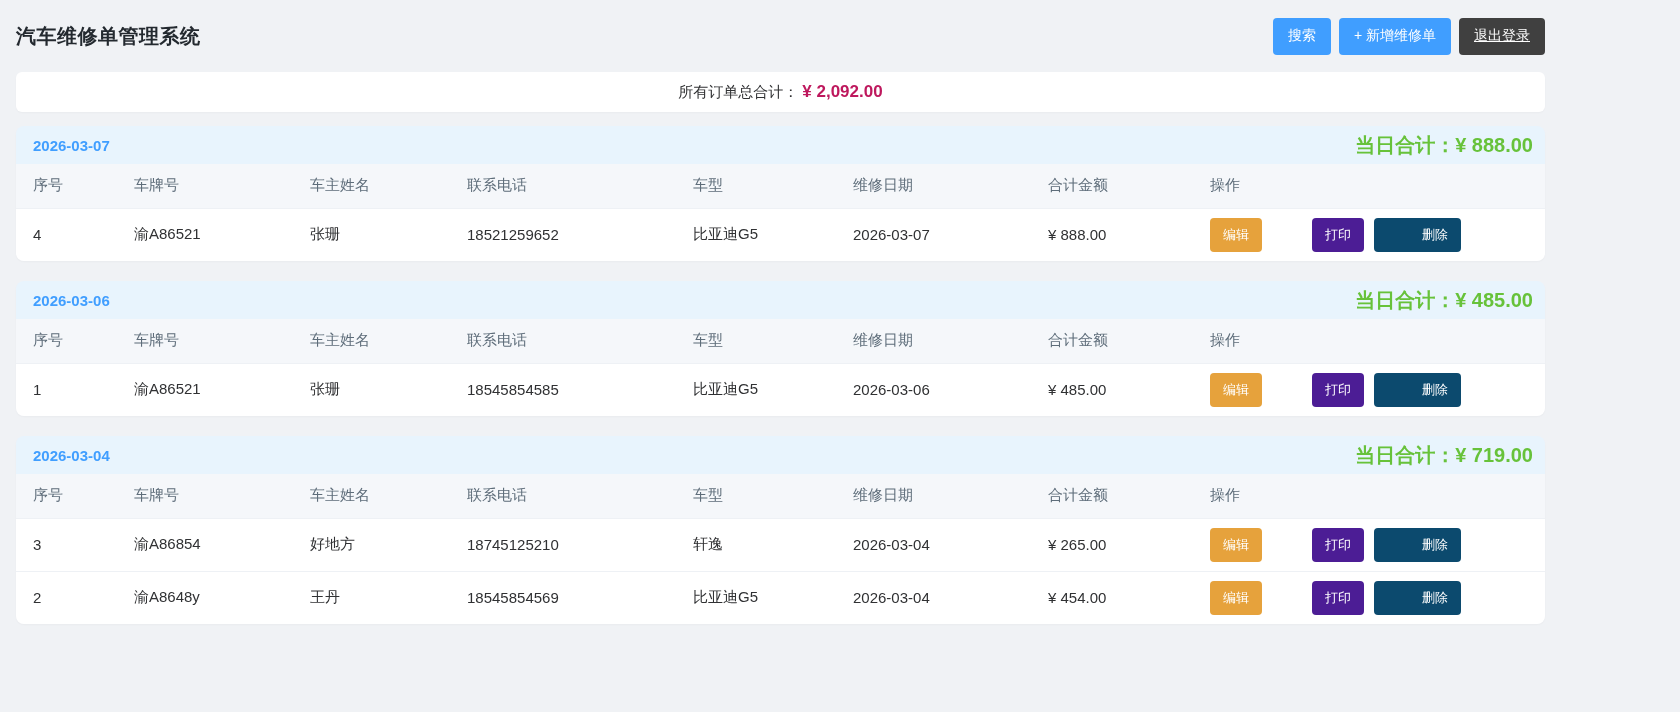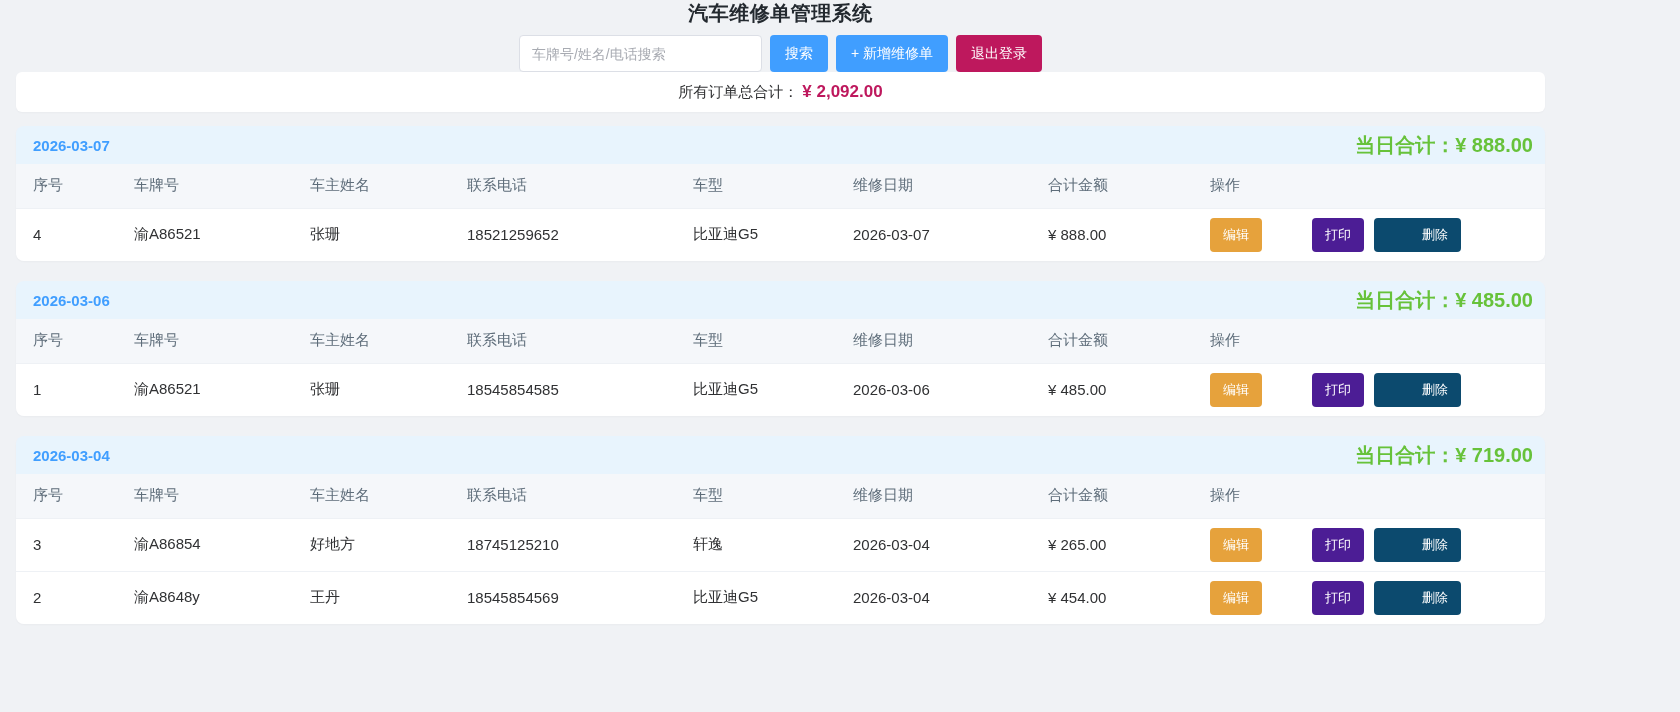--- a/index.html
+++ b/index.html
@@ -11,40 +11,39 @@
     overflow: hidden;
   }
   .page { width: 1529px; margin-left: 16px; }
 
   
   .topbar {
     height: 72px;
     display: flex;
     align-items: center;
     justify-content: space-between;
-    flex-direction: column;
   }
   .app-title { font-size: 20px; font-weight: 700; color: #23292f; letter-spacing: .5px; }
   .controls { display: flex; align-items: center; gap: 8px; }
   .search-input {
     width: 243px; height: 37px;
     border: 1px solid #dcdfe6; border-radius: 4px;
     padding: 0 12px; font-size: 14px; color: #303133;
     background: #fff; outline: none;
     font-family: "Liberation Sans", "DejaVu Sans", sans-serif;
   }
   .search-input::placeholder { color: #a8abb2; }
   .btn {
     height: 37px; border: none; border-radius: 4px;
     color: #fff; font-size: 14px; padding: 8px 15px;
     cursor: pointer; white-space: nowrap;
     font-family: "Liberation Sans", "DejaVu Sans", sans-serif;
   }
   .btn.blue { background: #409eff; }
-  .btn.red  { background: #be185d; }
+  .btn.red  { background: #404040; text-decoration: underline; }
 
   
   .summary-bar {
     height: 40px; background: #fff; border-radius: 6px;
     display: flex; align-items: center; justify-content: center;
     padding: 0 12px; margin-bottom: 14px;
     box-shadow: 0 1px 2px rgba(0,0,0,0.03);
   }
   .summary-label { font-size: 15px; color: #303133; }
   .summary-amount { font-size: 17px; font-weight: 700; color: #be185d; margin-left: 4px; }
@@ -79,21 +78,20 @@
   .btn-sm.del   { background: #0c4a6e; padding-left: 48px; }
 </style>
 </head>
 <body>
 
 <div class="page">
 
   <header class="topbar">
     <h1 class="app-title">汽车维修单管理系统</h1>
     <div class="controls">
-      <input class="search-input" type="text" placeholder="车牌号/姓名/电话搜索" style="">
       <button class="btn blue">搜索</button>
       <button class="btn blue">+ 新增维修单</button>
       <button class="btn red">退出登录</button>
     </div>
   </header>
 
   <div class="summary-bar">
     <span class="summary-label">所有订单总合计：</span>
     <span class="summary-amount">¥ 2,092.00</span>
   </div>

